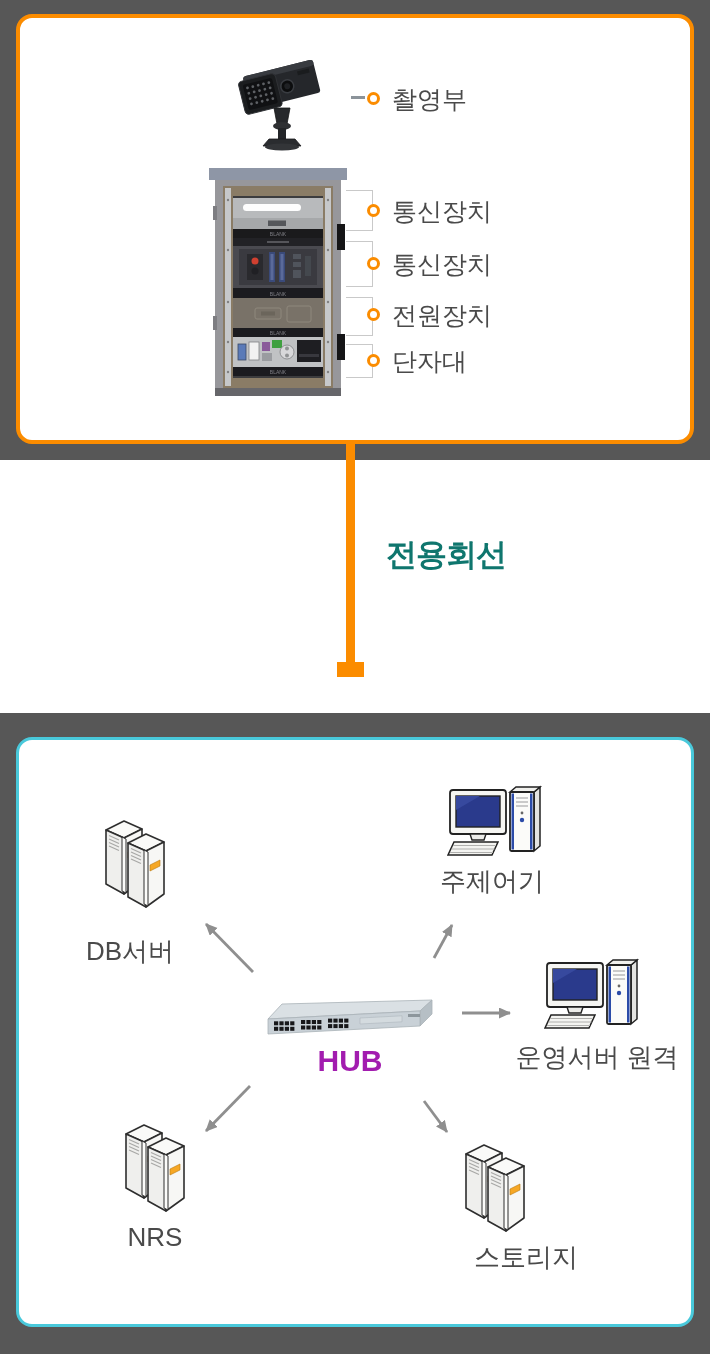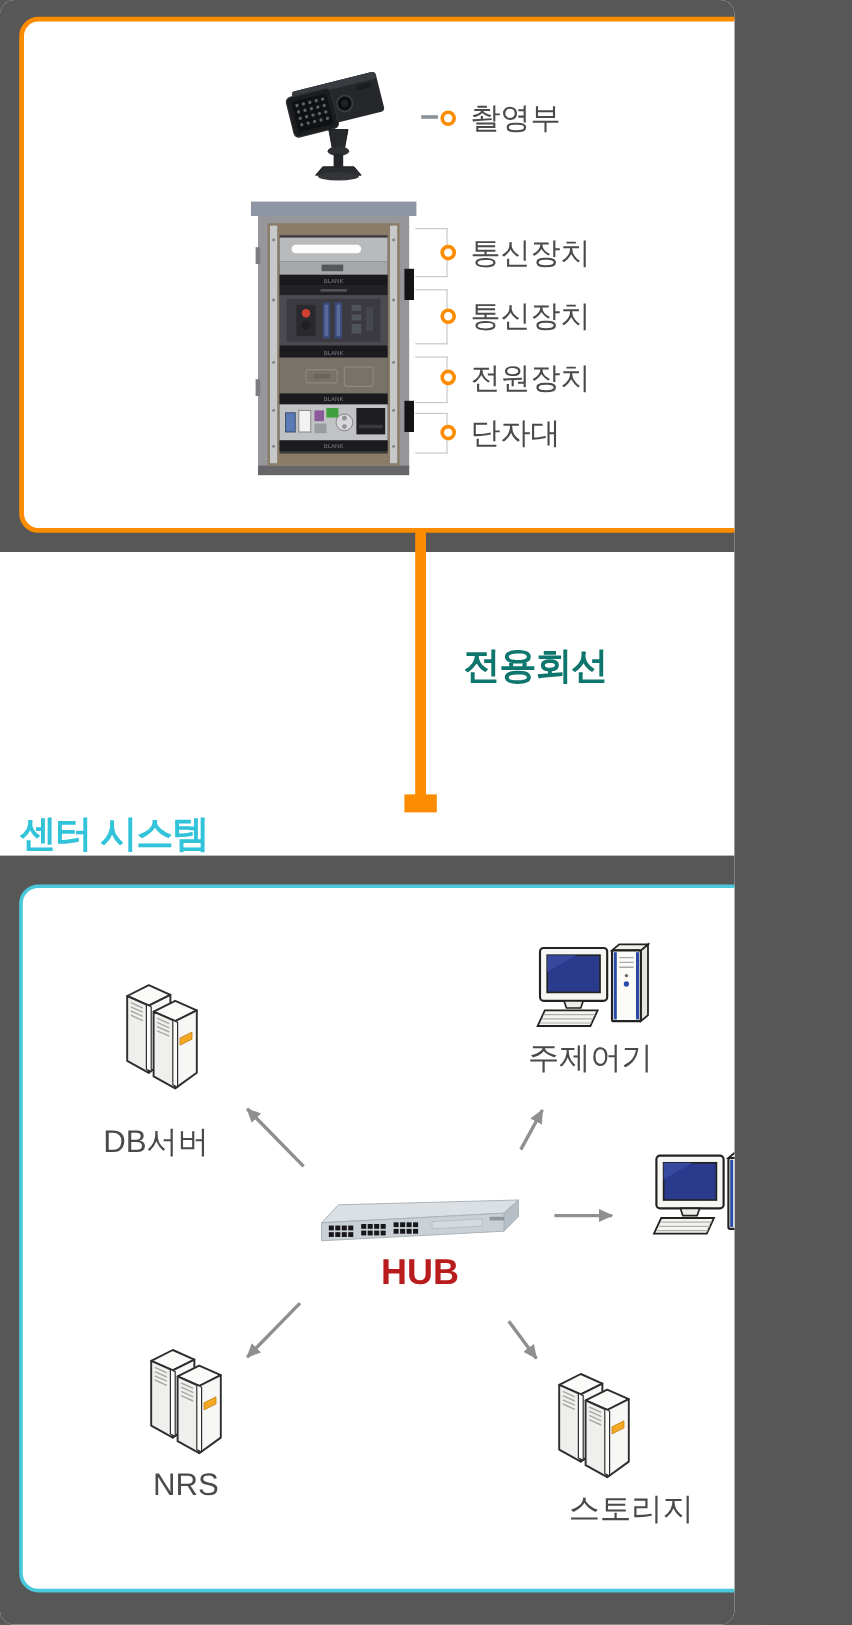--- a/index.html
+++ b/index.html
@@ -1,33 +1,33 @@
 <!DOCTYPE html>
 <html><head>
 <meta charset="utf-8">
 <style>
   html,body{margin:0;padding:0;background:#575757;}
-  .page{position:relative;width:612px;height:1354px;background:#ffffff;overflow:hidden;
-        font-family:"Liberation Sans","DejaVu Sans",sans-serif;border-radius:12px;}
+  .page{position:relative;width:710px;height:1354px;background:#ffffff;overflow:hidden;
+        font-family:"Liberation Sans","DejaVu Sans",sans-serif;}
   .abs{position:absolute;}
   .band{position:absolute;left:0;width:710px;background:#575757;z-index:0;}
   .band-top{top:0;height:460px;}
   .band-bottom{top:713px;height:641px;}
   .panel{position:absolute;background:#ffffff;border-radius:16px;z-index:2;}
   .field-box{left:16px;top:14px;width:678px;height:430px;border:4px solid #FB8C00;box-sizing:border-box;}
   .center-box{left:16px;top:737px;width:678px;height:590px;border:3px solid #49C9DB;box-sizing:border-box;}
   .orange-line{left:346px;top:440px;width:9px;height:224px;background:#FB8C00;z-index:1;}
   .orange-terminator{left:337px;top:662px;width:27px;height:15px;background:#FB8C00;z-index:1;}
   .lbl{position:absolute;color:#4A4A4A;font-size:25px;line-height:30px;white-space:nowrap;z-index:4;}
   .heading{position:absolute;font-size:31px;font-weight:bold;white-space:nowrap;z-index:3;letter-spacing:-1px;}
   .h-orange{color:#0f766e;}
   .h-cyan{color:#30C3DA;}
   .node-lbl{position:absolute;color:#4A4A4A;font-size:26px;line-height:30px;white-space:nowrap;
             transform:translateX(-50%);z-index:4;}
-  .hub-lbl{position:absolute;color:#b91c1c;font-size:30px;font-weight:bold;white-space:nowrap;
+  .hub-lbl{position:absolute;color:#a21caf;font-size:30px;font-weight:bold;white-space:nowrap;
            transform:translateX(-50%);z-index:4;}
   .ring{position:absolute;width:13px;height:13px;border:3.5px solid #FB8C00;border-radius:50%;
         background:#fff;box-sizing:border-box;z-index:4;}
   .bracket{position:absolute;left:346px;width:27px;border-top:1.5px solid #C9C9C9;
            border-right:1.5px solid #C9C9C9;border-bottom:1.5px solid #C9C9C9;box-sizing:border-box;z-index:3;}
   .dash{position:absolute;left:351px;top:96px;width:14px;height:3px;background:#8B939A;z-index:3;}
   .icon{position:absolute;z-index:3;}
   .arrows{position:absolute;left:0;top:0;z-index:3;pointer-events:none;}
 </style>
 </head>
@@ -215,21 +215,20 @@
   <div class="bracket" style="top:297px;height:39px"></div>
   <div class="ring" style="left:367px;top:308px"></div>
   <div class="lbl" style="left:392px;top:300px">전원장치</div>
 
   <div class="bracket" style="top:344px;height:34px"></div>
   <div class="ring" style="left:367px;top:354px"></div>
   <div class="lbl" style="left:392px;top:346px">단자대</div>
 
   <div class="heading h-orange" style="left:386px;top:534px">전용회선</div>
 
-  <div class="heading h-cyan" style="left:16px;top:674px">센터 시스템</div>
   <div class="panel center-box"></div>
 
   <svg class="arrows" width="710" height="1354" viewBox="0 0 710 1354">
     <defs>
       <marker id="ah" markerUnits="userSpaceOnUse" markerWidth="16" markerHeight="14" refX="11" refY="5.5" orient="auto">
         <path d="M0,0 L12,5.5 L0,11 Z" fill="#8F8F8F"></path>
       </marker>
     </defs>
     <g stroke="#8F8F8F" stroke-width="2.8">
       <line x1="253" y1="972" x2="206" y2="924" marker-end="url(#ah)"></line>
@@ -281,20 +280,21 @@
         <rect x="82.2" y="32.1" width="4.2" height="4"></rect>
     </g>
     <polygon points="98,26 140,23.8 140,29.8 98,32" fill="#D4DBDF" stroke="#AEB7BD" stroke-width="0.6"></polygon>
     <rect x="146" y="22" width="12" height="3" fill="#8D969C"></rect>
   </svg>
   <div class="hub-lbl" style="left:350px;top:1044px">HUB</div>
 
   <svg class="icon" style="left:543px;top:957px" width="100" height="78" viewBox="0 0 100 78">
       <use href="#desktop-pc"></use>
     </svg>
+  <div class="node-lbl" style="left:597px;top:1042px">운영서버 원격</div>
 
   <svg class="icon" style="left:112px;top:1122px" width="88" height="90" viewBox="0 0 88 90">
       <use href="#server-pair"></use>
     </svg>
   <div class="node-lbl" style="left:155px;top:1222px">NRS</div>
 
   <svg class="icon" style="left:452px;top:1142px" width="88" height="90" viewBox="0 0 88 90">
       <use href="#server-pair"></use>
     </svg>
   <div class="node-lbl" style="left:526px;top:1242px">스토리지</div>

